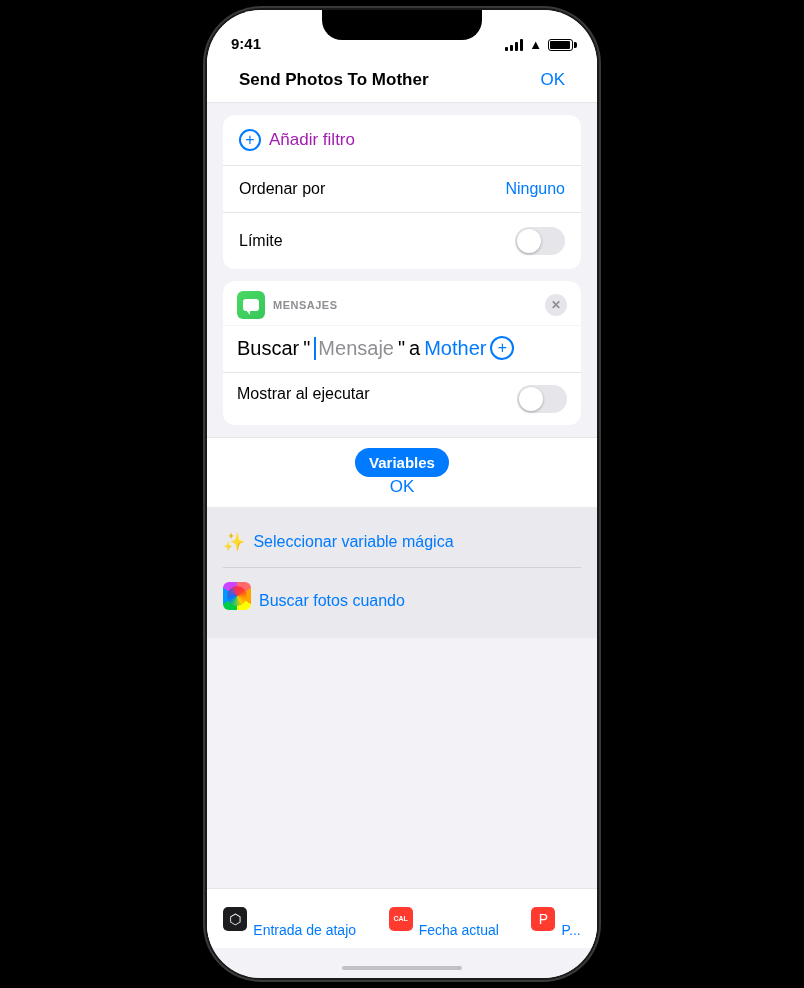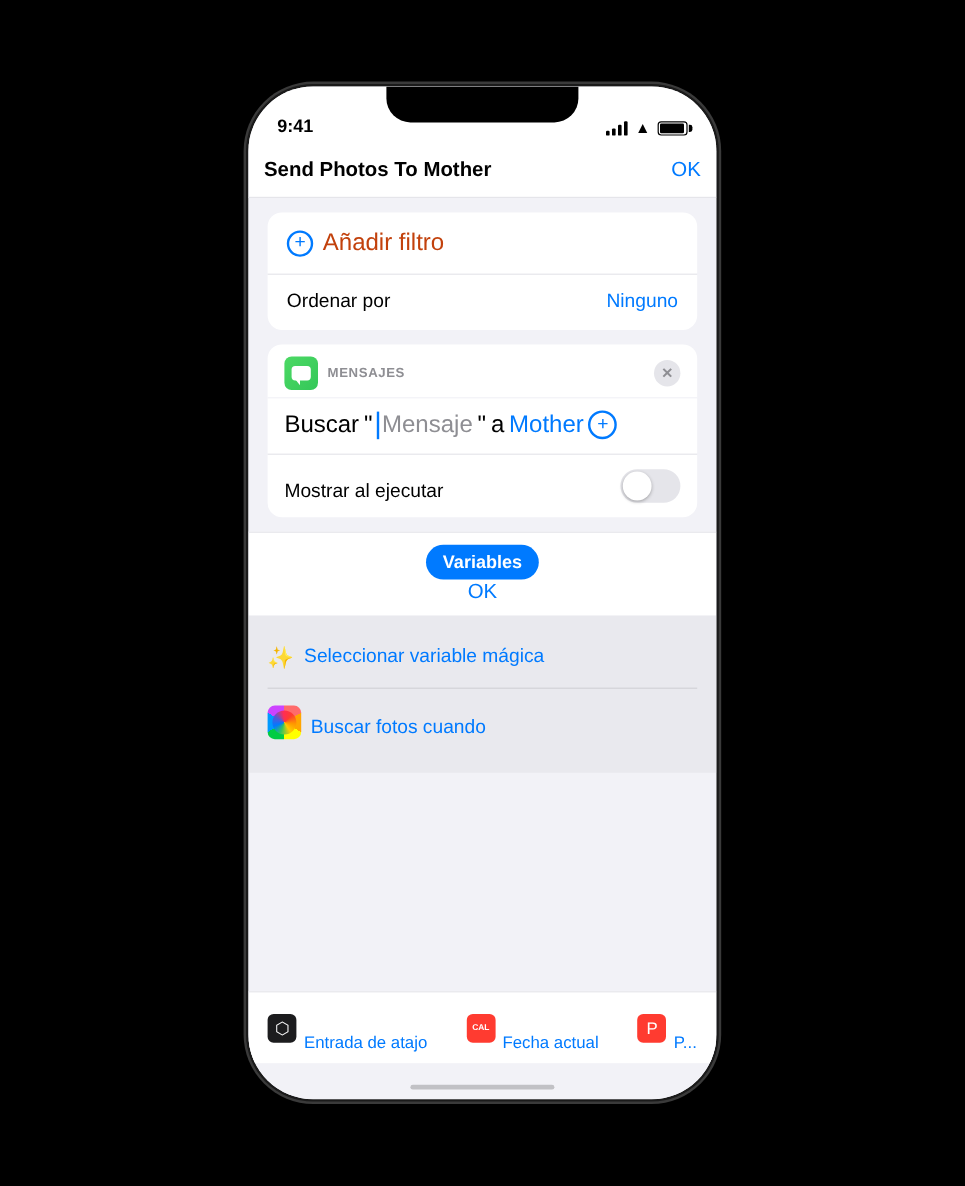--- a/index.html
+++ b/index.html
@@ -9,21 +9,21 @@
       display: flex;
       justify-content: center;
       align-items: center;
       width: 804px;
       height: 988px;
       font-family: -apple-system, 'Helvetica Neue', sans-serif;
     }
 
     .phone-wrapper {
       width: 390px;
-      height: 844px;
+      height: 968px;
       background: #f2f2f7;
       border-radius: 54px;
       position: relative;
       overflow: hidden;
       box-shadow: 0 0 0 2px #1a1a1a, 0 0 0 4px #3a3a3a, 0 20px 60px rgba(0,0,0,0.8);
     }
 
     
     .notch {
       position: absolute;
@@ -119,21 +119,21 @@
       left: 0;
       right: 0;
       bottom: 0;
       background: #f2f2f7;
       overflow: hidden;
     }
 
     
     .header {
       background: #fff;
-      padding: 12px 13px 12px;
+      padding: 12px 32px 12px;
       display: flex;
       align-items: center;
       justify-content: space-between;
       border-bottom: 1px solid #e5e5ea;
     }
 
     .header-title {
       font-size: 17px;
       font-weight: 600;
       color: #000;
@@ -169,22 +169,22 @@
       display: flex;
       align-items: center;
       justify-content: center;
       color: #007aff;
       font-size: 16px;
       font-weight: 300;
       flex-shrink: 0;
     }
 
     .add-filter-label {
-      font-size: 20px;
-      color: #c2410c;
+      font-size: 17px;
+      color: #a21caf;
     }
 
     
     .setting-row {
       display: flex;
       align-items: center;
       justify-content: space-between;
       padding: 14px 16px;
     }
 
@@ -367,21 +367,21 @@
     }
 
     .chevron-down {
       font-size: 14px;
       color: #8e8e93;
     }
 
     
     .show-run-row {
       display: flex;
-      align-items: flex-end;
+      align-items: flex-start;
       justify-content: space-between;
       padding: 12px 14px;
     }
 
     .show-run-label {
       font-size: 16px;
       color: #000;
     }
 
     
@@ -576,20 +576,26 @@
 
     <div class="card">
       <div class="add-filter-row">
         <div class="add-filter-icon">+</div>
         <span class="add-filter-label">Añadir filtro</span>
       </div>
       <div class="setting-row">
         <span class="setting-label">Ordenar por</span>
         <span class="setting-value">Ninguno</span>
       </div>
+      <div class="setting-row">
+        <span class="setting-label">Límite</span>
+        <div class="toggle">
+          <div class="toggle-knob"></div>
+        </div>
+      </div>
     </div>
 
     <div class="messages-card">
       <div class="messages-header">
         <div class="messages-header-left">
           <div class="messages-icon">
             <div class="messages-icon-inner"></div>
           </div>
           <span class="messages-label">MENSAJES</span>
         </div>

